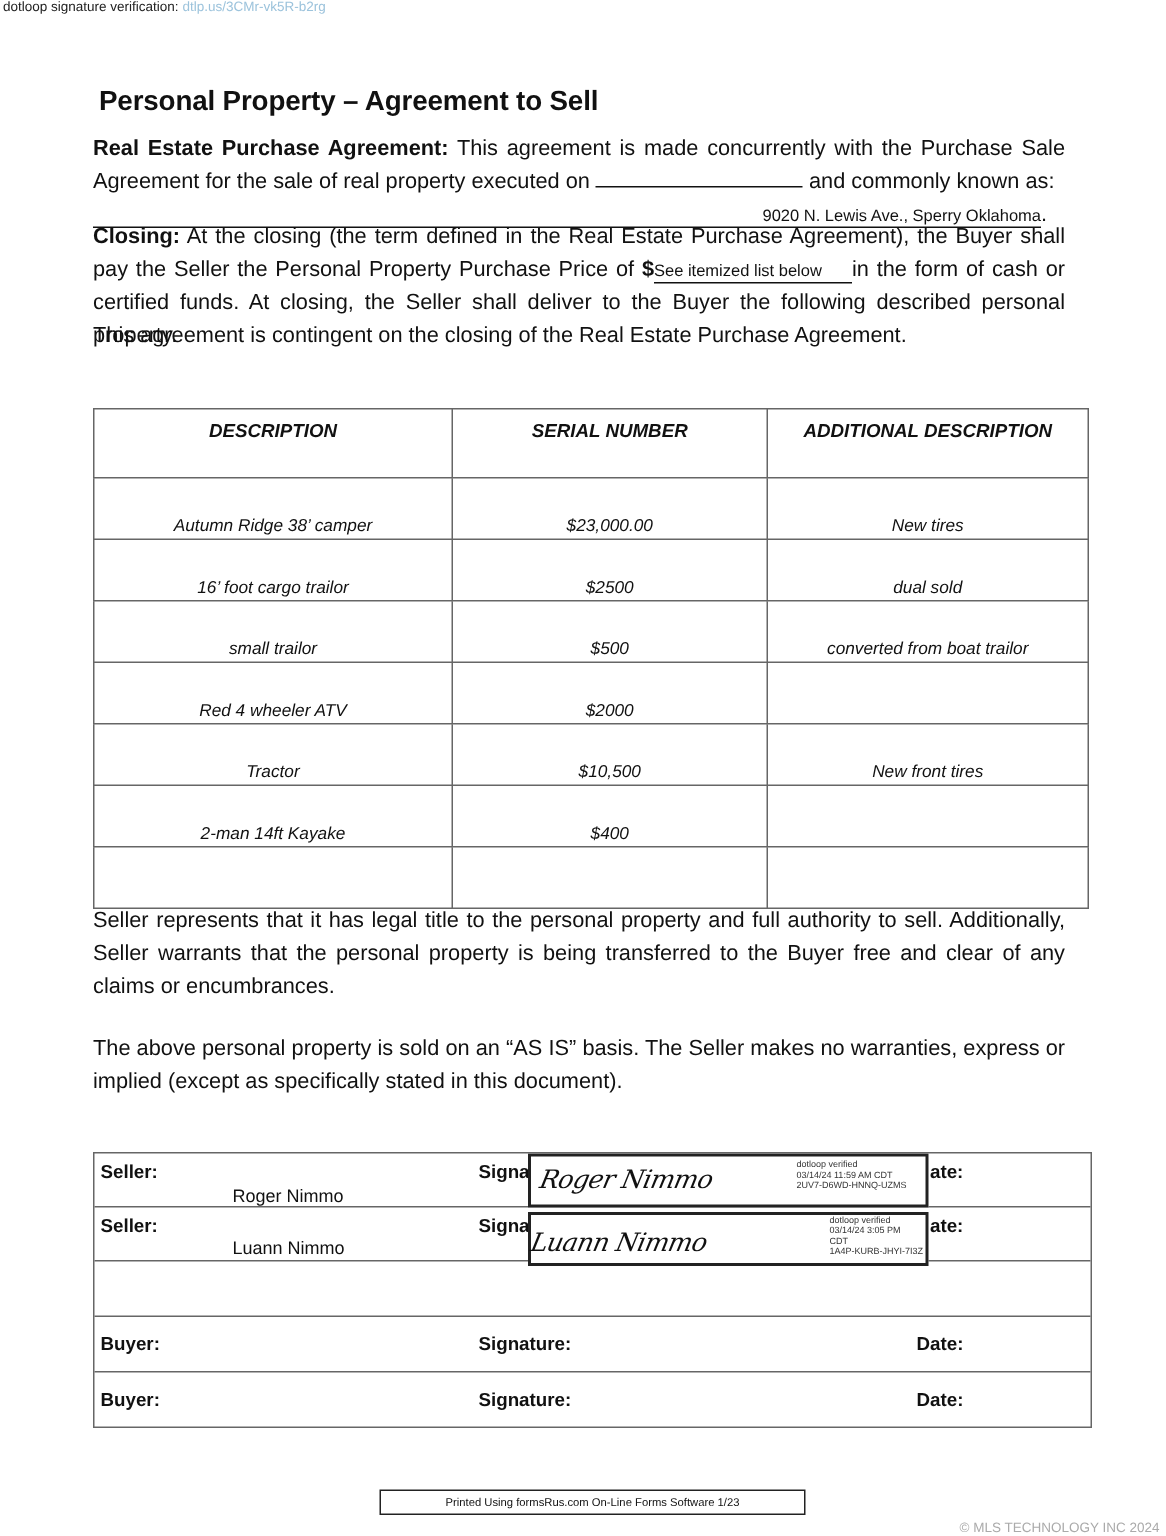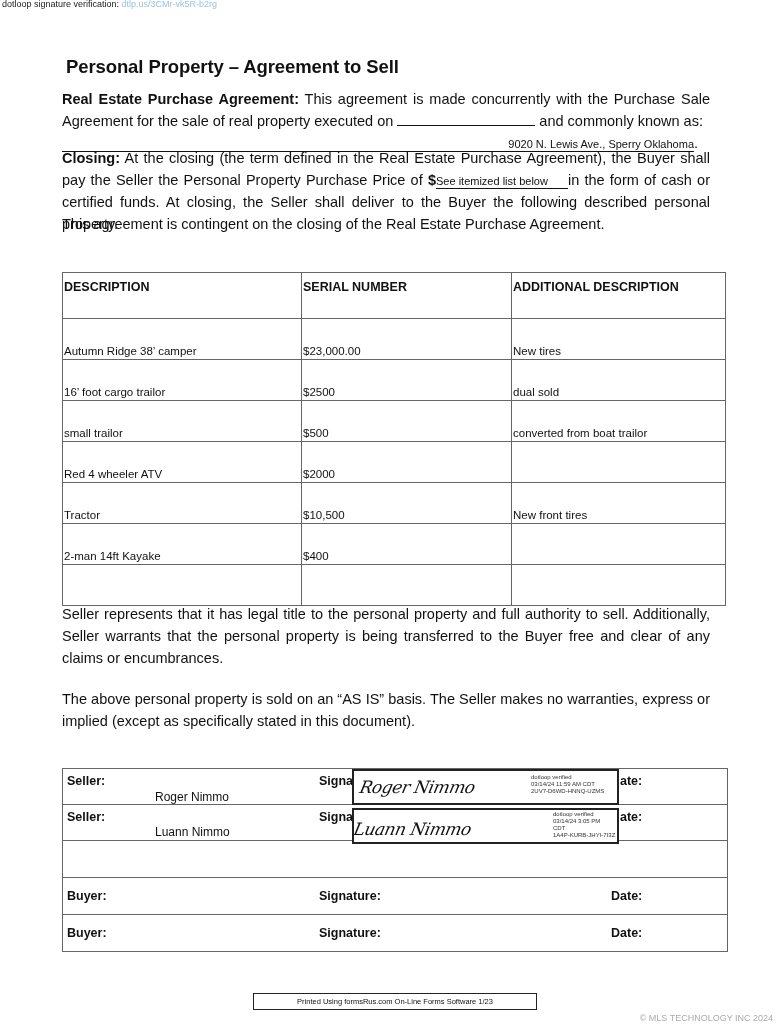--- a/index.html
+++ b/index.html
@@ -6,21 +6,21 @@
   body { width:777px; height:1024px; position:relative; overflow:hidden; font-family:"Liberation Sans", sans-serif; color:#111; }
   .verif { position:absolute; left:2px; top:-1px; font-size:9px; color:#222; white-space:nowrap; }
   .verif .link { color:#9cc3dc; }
   h1 { position:absolute; left:62px; top:52px; margin:4px; font-size:18.5px; font-weight:bold; letter-spacing:-0.1px; }
   .para { position:absolute; left:62px; width:648px; font-size:14.5px; line-height:22px; text-align:justify; }
   .para b { font-weight:bold; }
   .blank { display:inline-block; border-bottom:1px solid #111; height:14px; vertical-align:baseline; }
   .fillline { display:inline-block; width:632px; border-bottom:1px solid #111; text-align:right; font-size:11px; line-height:14px; height:14px; }
   .price { display:inline-block; width:132px; border-bottom:1px solid #111; font-size:11px; line-height:13px; }
   table.items { position:absolute; left:62px; top:272px; width:664px; border-collapse:collapse; }
-  table.items td, table.items th { border:1px solid #666; text-align:left; font-size:11.5px; }
+  table.items td, table.items th { border:1px solid #666; text-align:center; font-size:11.5px;font-style:italic; }
   table.items th { font-size:12.5px; font-weight:bold; height:37px; vertical-align:top; padding-top:7px; }
   table.items td { height:37px; vertical-align:bottom; padding-bottom:2px; }
   .sigtable { position:absolute; left:62px; top:768px; width:664px; border:1px solid #666; }
   .sigrow { position:relative; border-bottom:1px solid #666; }
   .sigrow:last-child { border-bottom:none; }
   .lbl { position:absolute; font-size:12.5px; font-weight:bold; }
   .name { position:absolute; font-size:12px; }
   .sigbox { position:absolute; left:352px; width:263px; border:2px solid #222; background:#fff; }
   .script { position:absolute; font-family:"DejaVu Serif", serif; font-style:italic; font-size:17px; transform:skewX(-12deg); letter-spacing:-0.5px; }
   .dl { position:absolute; font-size:6px; line-height:7px; color:#333; }

